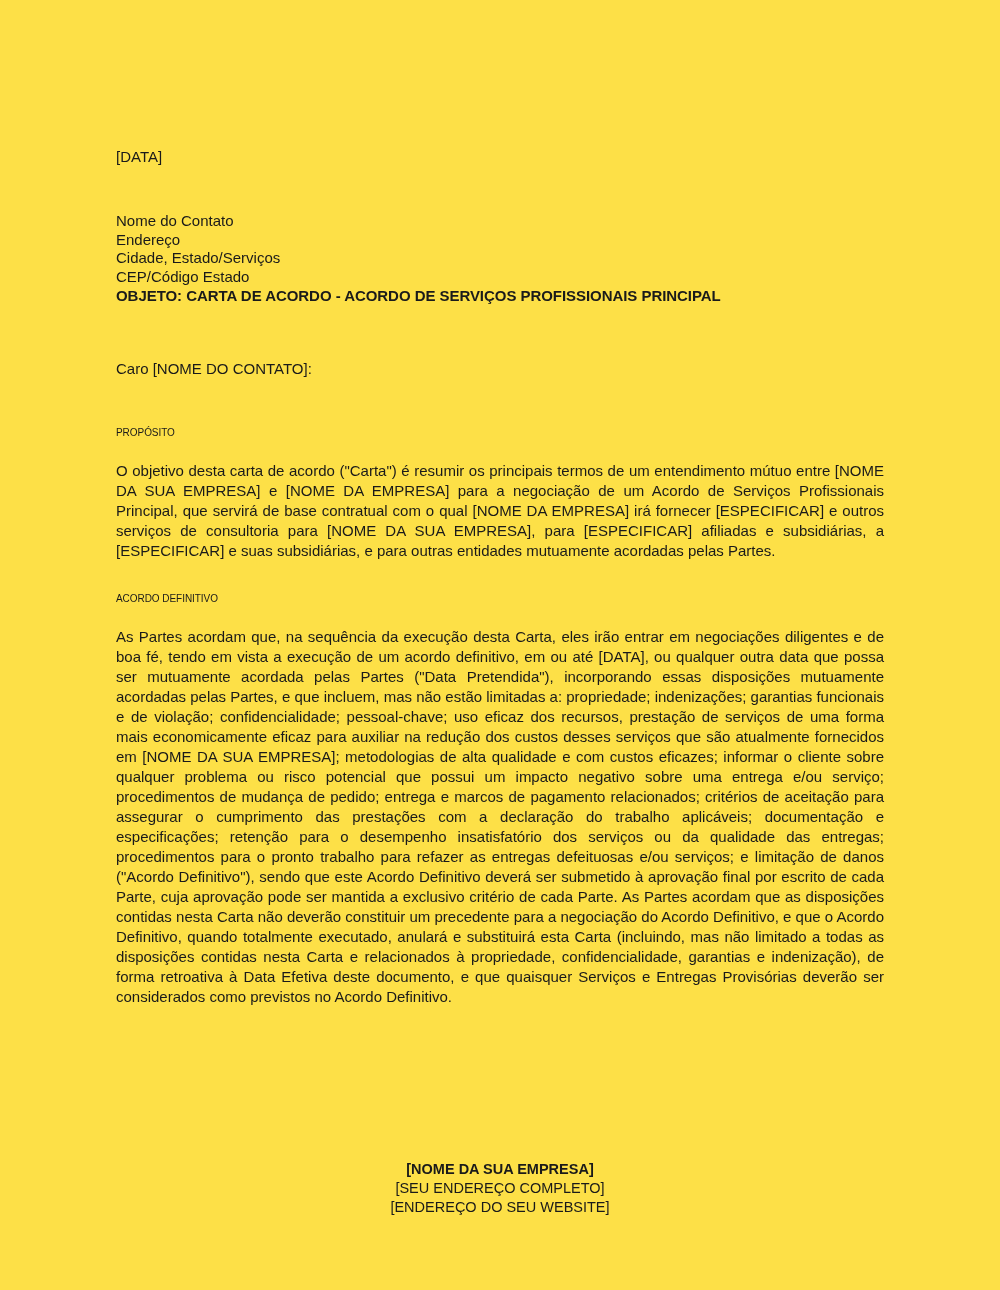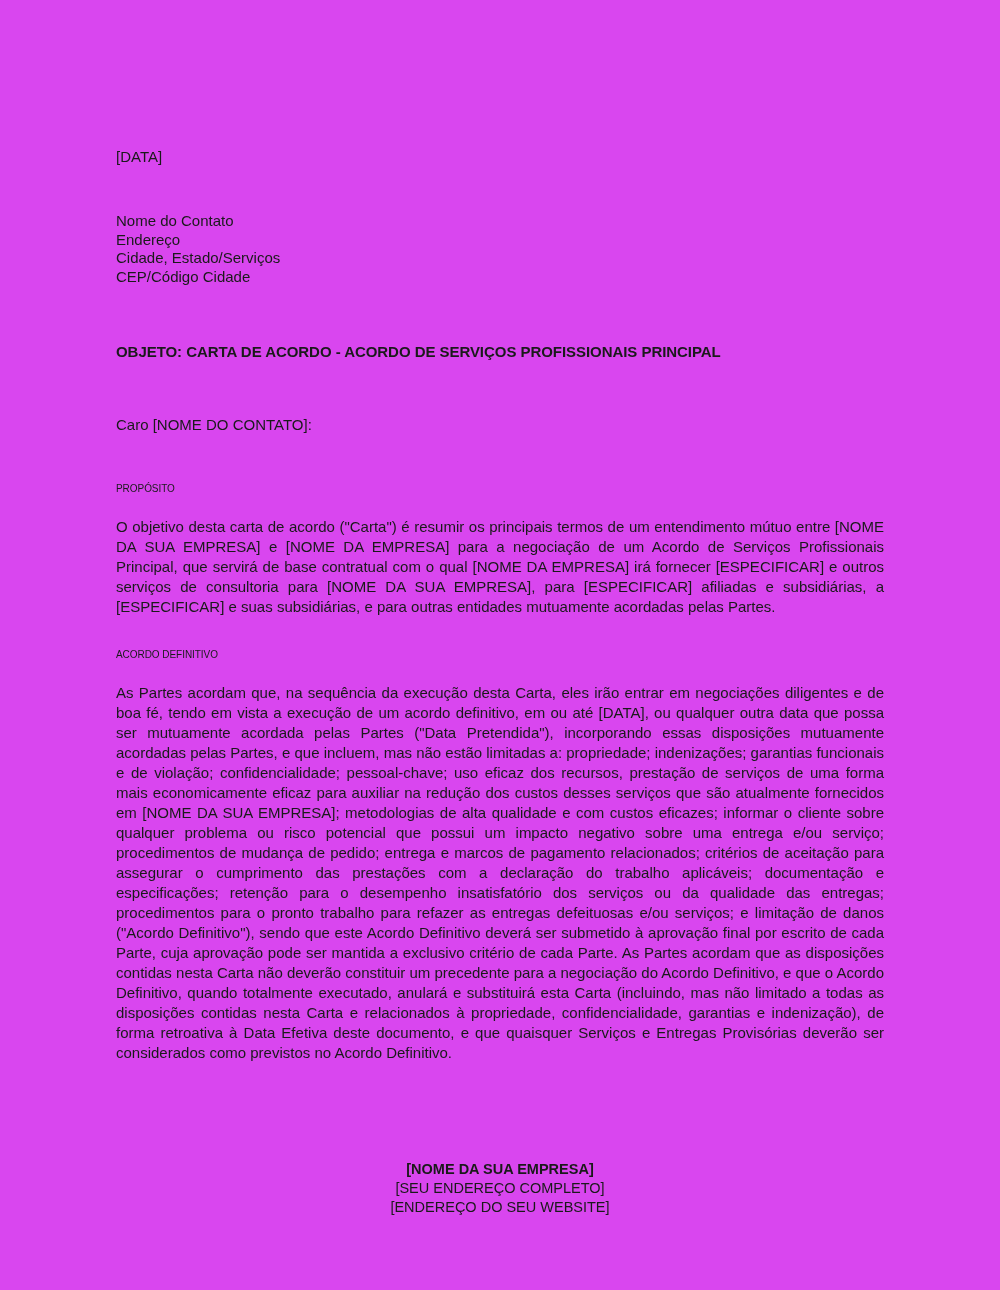--- a/index.html
+++ b/index.html
@@ -16,21 +16,21 @@
     color: #1a1a1a;
     -webkit-font-smoothing: antialiased;
   }
 
   .page {
     position: absolute;
     left: 0;
     top: 0;
     width: 1000px;
     height: 1290px;
-    background: #d946ef;
+    background: #fde047;
     overflow: hidden;
   }
 
   .content {
     position: absolute;
     left: 116px;
     top: 147px;
     width: 768px;
   }
 
@@ -43,21 +43,20 @@
   .address-block {
     margin-top: 46px;
     font-size: 15px;
     line-height: 18.5px;
   }
   .address-block div {
     white-space: pre;
   }
 
   .subject-line {
-    margin-top: 56px;
     font-size: 15px;
     line-height: 19px;
     font-weight: bold;
     letter-spacing: -0.05px;
   }
 
   .salutation {
     margin-top: 54px;
     font-size: 15px;
     line-height: 19px;
@@ -105,21 +104,21 @@
 <div class="page">
 
   <div class="content">
 
     <div class="date-line">[DATA]</div>
 
     <div class="address-block">
       <div>Nome do Contato</div>
       <div>Endereço</div>
       <div>Cidade, Estado/Serviços</div>
-      <div>CEP/Código Cidade</div>
+      <div>CEP/Código Estado</div>
     </div>
 
     <div class="subject-line">OBJETO: CARTA DE ACORDO - ACORDO DE SERVIÇOS PROFISSIONAIS PRINCIPAL</div>
 
     <div class="salutation">Caro [NOME DO CONTATO]:</div>
 
     <div class="gap-purpose"></div>
 
     <div class="section">
       <div class="section-heading">PROPÓSITO</div>

